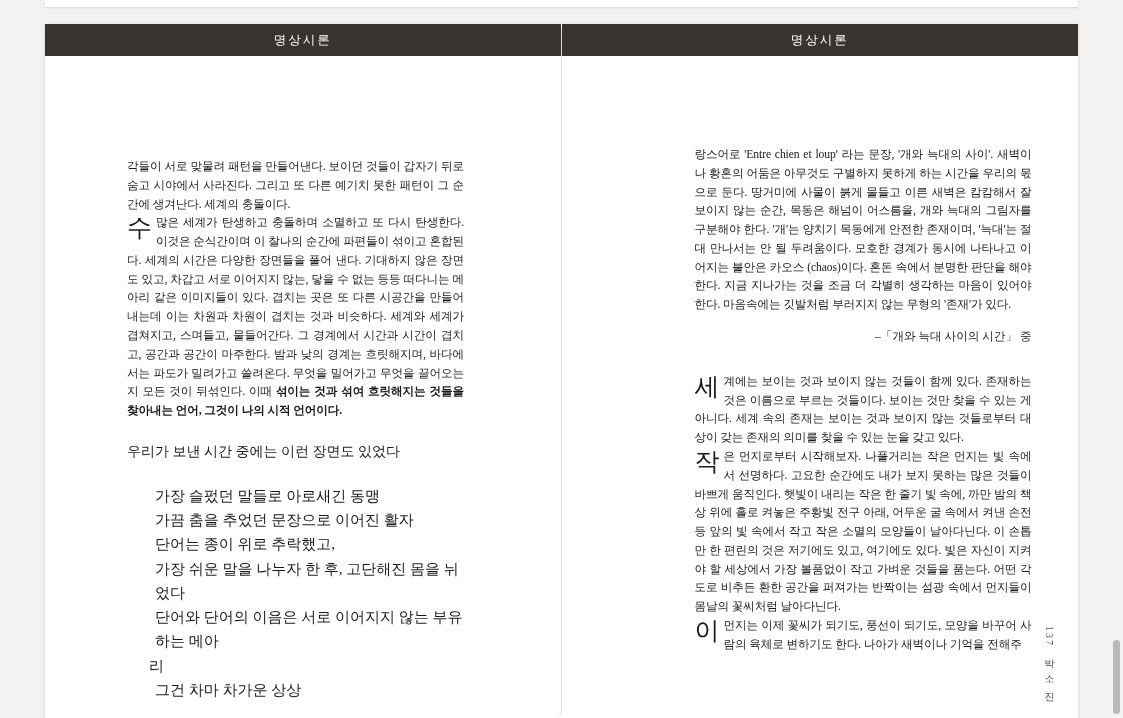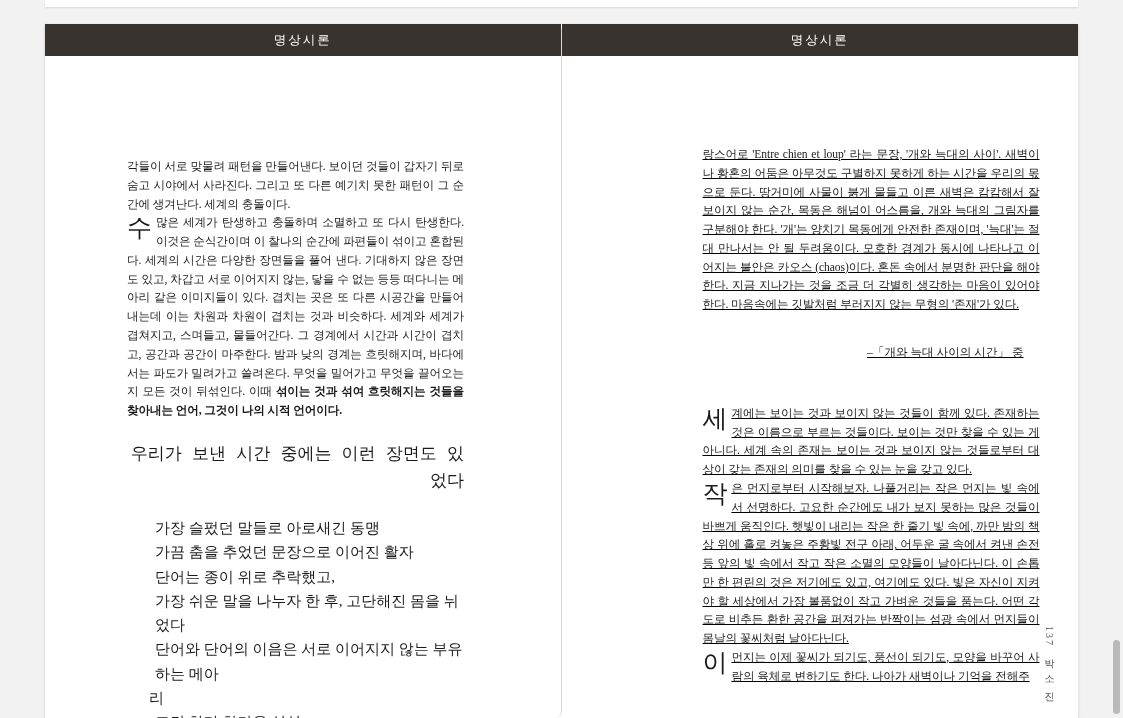--- a/index.html
+++ b/index.html
@@ -66,24 +66,23 @@
   .col-inner {
     position: absolute;
     box-sizing: border-box;
   }
   .left .col-inner {
     left: 82px;
     top: 102px;
     width: 337px;
   }
   .right .col-inner {
-    left: 141px;
+    left: 133px;
     top: 90px;
     width: 337px;
-    text-decoration: underline;
   }
 
   p.body-text {
     margin: 0;
     font-family: "Liberation Serif", serif;
     font-size: 11.6px;
     line-height: 1.62;
     color: #1c1a19;
     text-align: justify;
     word-break: break-all;
@@ -107,37 +106,37 @@
     font-family: "Liberation Serif", serif;
     font-size: 25px;
     line-height: 0.95;
     padding: 2px 4px 0 0;
     color: #1c1a19;
     font-weight: normal;
   }
 
   .center-line {
     margin: 0;
-    font-family: Liberation Mono, monospace;
-    font-size: 17px;
-    line-height: 1.62;
-    color: #1c1a19;
-    text-align: right;
+    font-family: Liberation Serif, serif;
+    font-size: 14px;
+    line-height: 1.62;
+    color: #1c1a19;
+    text-align: left;
   }
   .poem {
     margin: 0;
     font-family: "Liberation Serif", serif;
     font-size: 15px;
     line-height: 1.62;
     color: #1c1a19;
     padding-left: 28px;
   }
   .poem .hang { padding-left: 0; }
   .attrib {
-    margin: 16px;
+    margin: 0;
     font-family: "Liberation Serif", serif;
     font-size: 11.6px;
     line-height: 1.62;
     color: #1c1a19;
     text-align: right;
   }
   .spacer-sm { height: 13px; }
   .spacer-md { height: 20px; }
   .spacer-lg { height: 26px; }
 

